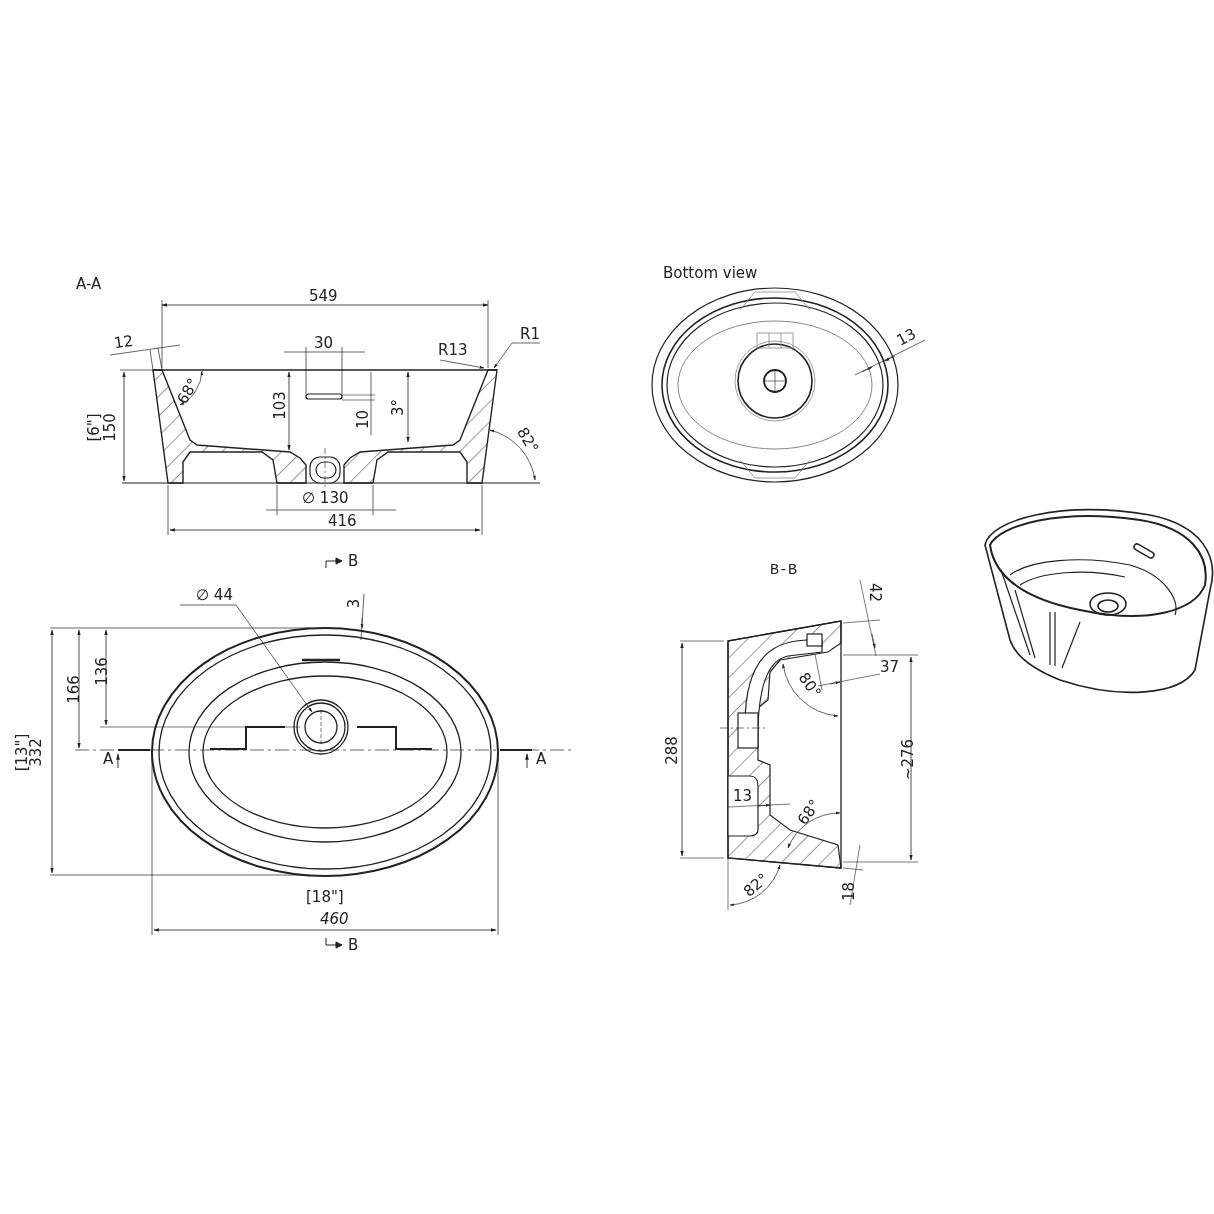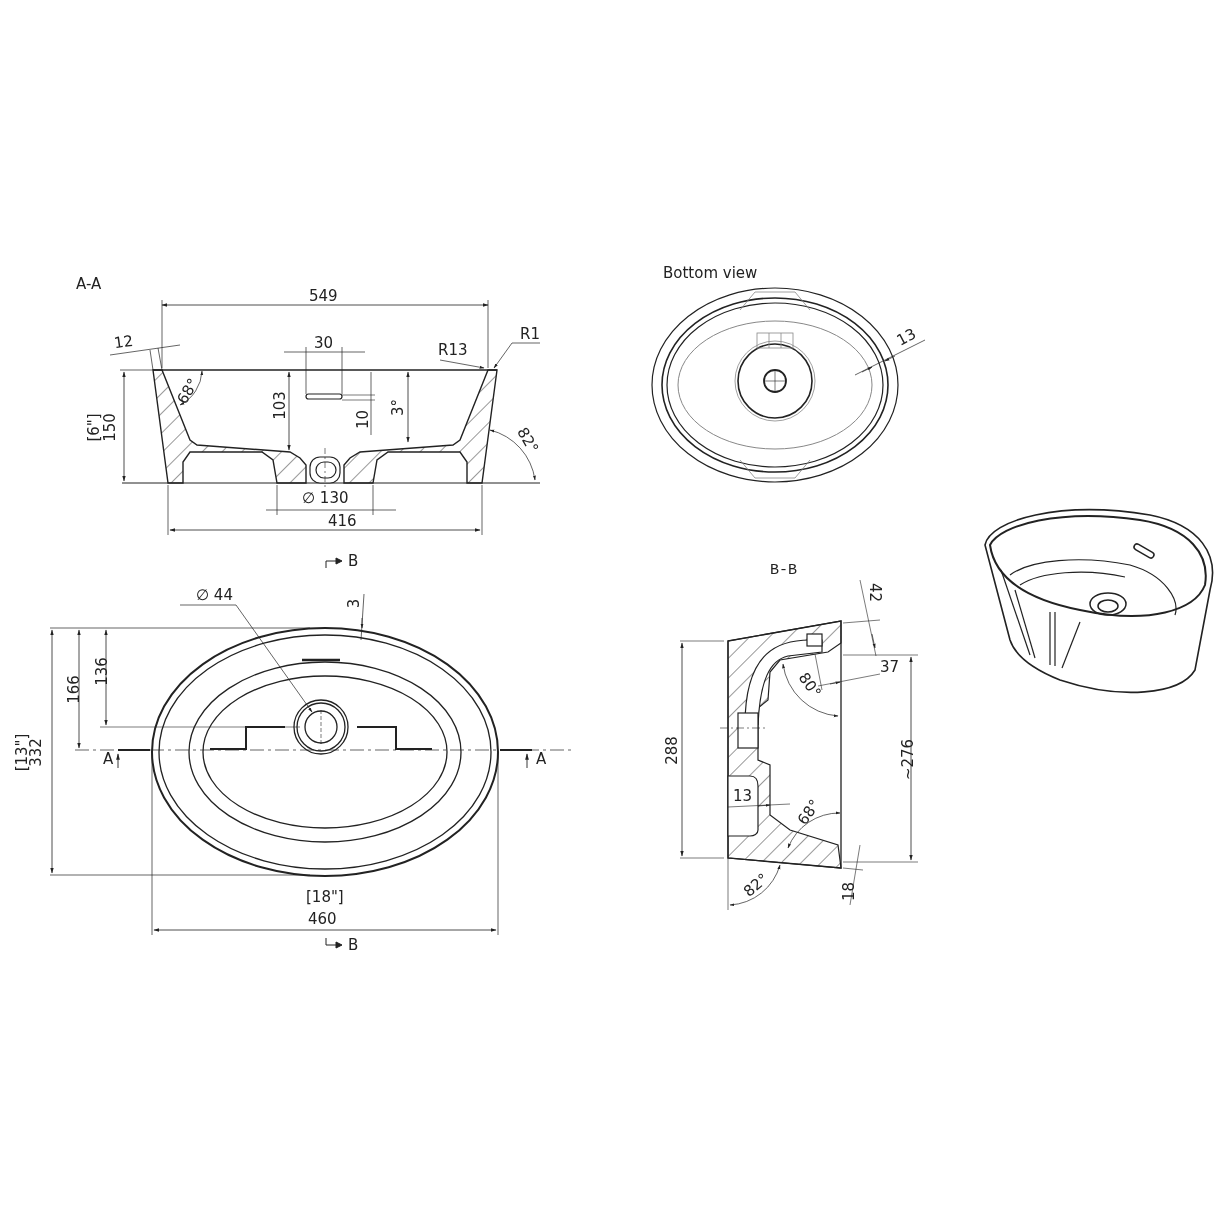--- a/index.html
+++ b/index.html
@@ -229,21 +229,21 @@
 <span class="lbl" style="left:348px; top:554px;">B</span>
 <span class="lbl" style="left:186px; top:588px;margin-left:10px;">∅ 44</span>
 <span class="lbl" style="left:350px; top:596px; transform:rotate(-90deg);">3</span>
 <span class="lbl" style="left:60px; top:682px; transform:rotate(-90deg);">166</span>
 <span class="lbl" style="left:88px; top:664px; transform:rotate(-90deg);">136</span>
 <span class="lbl" style="left:4px; top:745px; transform:rotate(-90deg);">[13"]</span>
 <span class="lbl" style="left:22px; top:745px; transform:rotate(-90deg);">332</span>
 <span class="lbl" style="left:103px; top:752px;">A</span>
 <span class="lbl" style="left:536px; top:752px;">A</span>
 <span class="lbl" style="left:306px; top:890px;">[18"]</span>
-<span class="lbl" style="left:308px; top:912px;">460</span>
+<span class="lbl" style="left:320px; top:912px;font-style:italic;">460</span>
 <span class="lbl" style="left:348px; top:938px;">B</span>
 
 <span class="lbl title" style="left:770px; top:563px;font-family:Liberation Mono, monospace;">B-B</span>
 <span class="lbl" style="left:865px; top:585px; transform:rotate(90deg);">42</span>
 <span class="lbl" style="left:852px; top:660px;margin-left:28px;">37</span>
 <span class="lbl" style="left:796px; top:678px; transform:rotate(55deg);">80°</span>
 <span class="lbl" style="left:658px; top:743px; transform:rotate(-90deg);">288</span>
 <span class="lbl" style="left:888px; top:752px; transform:rotate(-90deg);">~276</span>
 <span class="lbl" style="left:733px; top:789px;">13</span>
 <span class="lbl" style="left:796px; top:805px; transform:rotate(-55deg);">68°</span>

